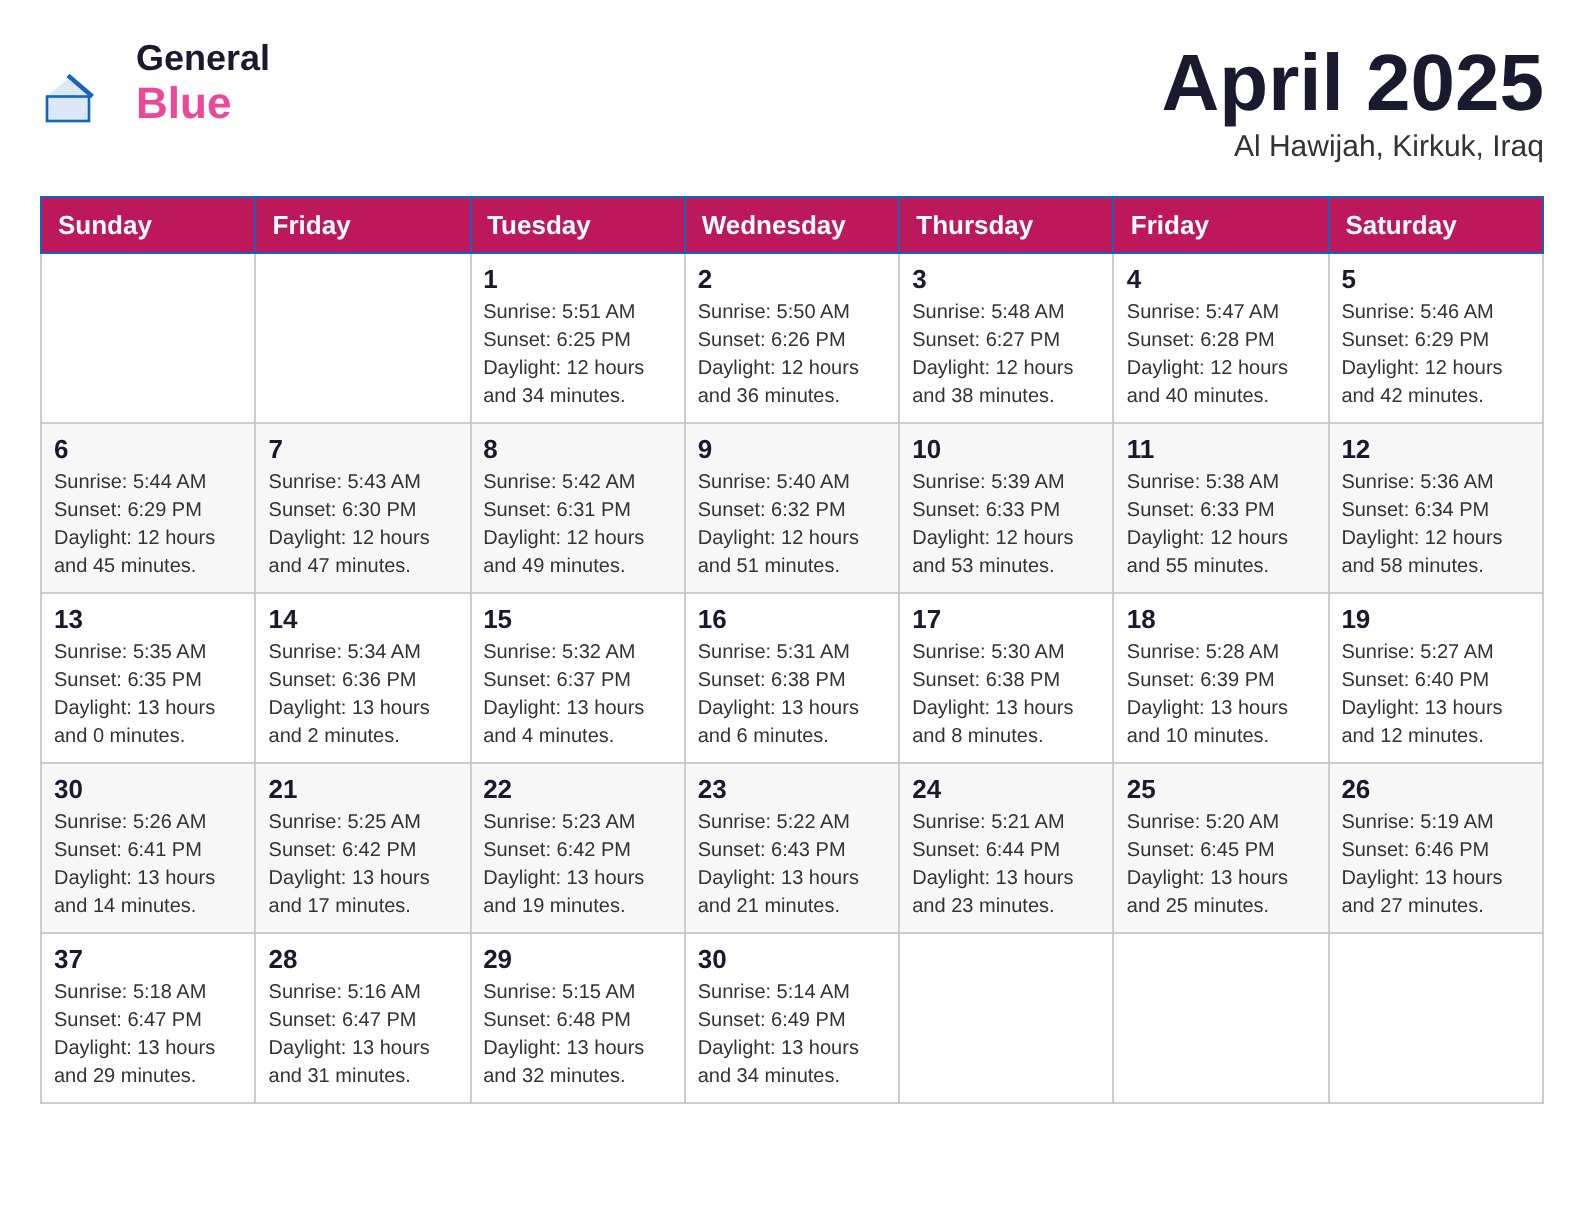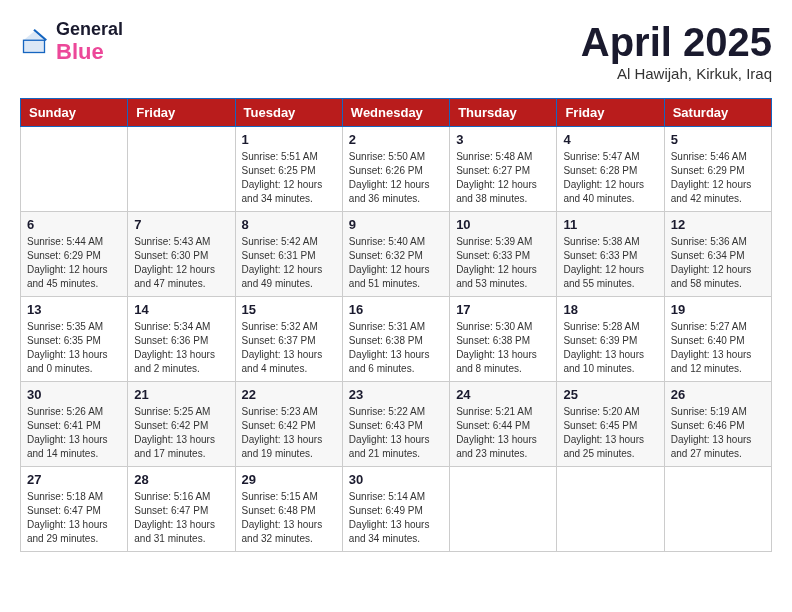--- a/index.html
+++ b/index.html
@@ -11,22 +11,22 @@
       padding: 20px;
     }
     .header {
       display: flex;
       justify-content: space-between;
       align-items: flex-start;
       margin-bottom: 16px;
     }
     .logo {
       display: flex;
-      align-items: center;
-      gap: 8px;
+      align-items: flex-end;
+      gap: 20px;
     }
     .logo-text {
       display: flex;
       flex-direction: column;
       line-height: 1.1;
     }
     .logo-general {
       font-size: 18px;
       font-weight: bold;
       color: #1a1a2e;
@@ -77,21 +77,21 @@
       background: #fff;
     }
     .calendar tr:nth-child(even) td {
       background: #f7f7f7;
     }
     .calendar tr:nth-child(odd) td {
       background: #fff;
     }
     
     .calendar thead tr td, .calendar thead tr th {
-      background: #b91c1c;
+      background: #be185d;
     }
     .day-number {
       font-size: 13px;
       font-weight: bold;
       color: #1a1a2e;
       display: block;
       margin-bottom: 3px;
     }
     .day-info {
       font-size: 10px;
@@ -245,21 +245,21 @@
           <span class="day-number">25</span>
           <div class="day-info">Sunrise: 5:20 AM<br>Sunset: 6:45 PM<br>Daylight: 13 hours and 25 minutes.</div>
         </td>
         <td>
           <span class="day-number">26</span>
           <div class="day-info">Sunrise: 5:19 AM<br>Sunset: 6:46 PM<br>Daylight: 13 hours and 27 minutes.</div>
         </td>
       </tr>
       <tr>
         <td>
-          <span class="day-number">27</span>
+          <span class="day-number">37</span>
           <div class="day-info">Sunrise: 5:18 AM<br>Sunset: 6:47 PM<br>Daylight: 13 hours and 29 minutes.</div>
         </td>
         <td>
           <span class="day-number">28</span>
           <div class="day-info">Sunrise: 5:16 AM<br>Sunset: 6:47 PM<br>Daylight: 13 hours and 31 minutes.</div>
         </td>
         <td>
           <span class="day-number">29</span>
           <div class="day-info">Sunrise: 5:15 AM<br>Sunset: 6:48 PM<br>Daylight: 13 hours and 32 minutes.</div>
         </td>

